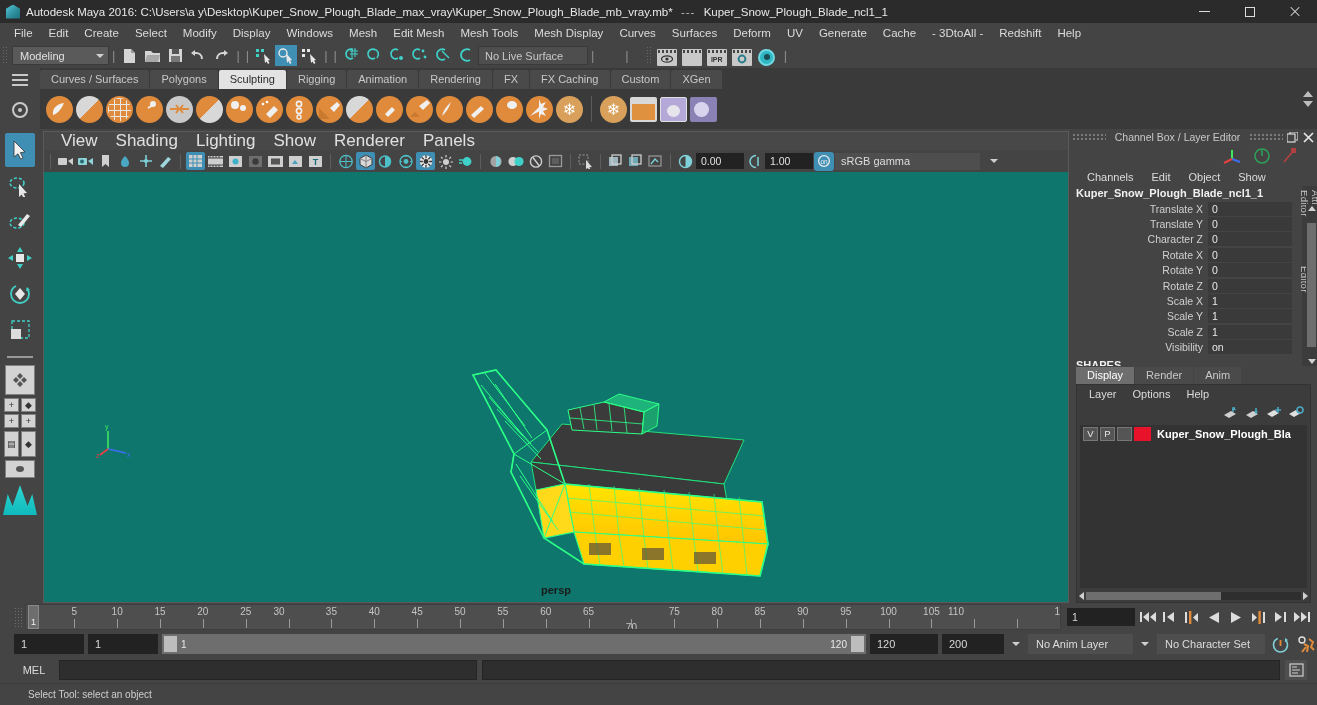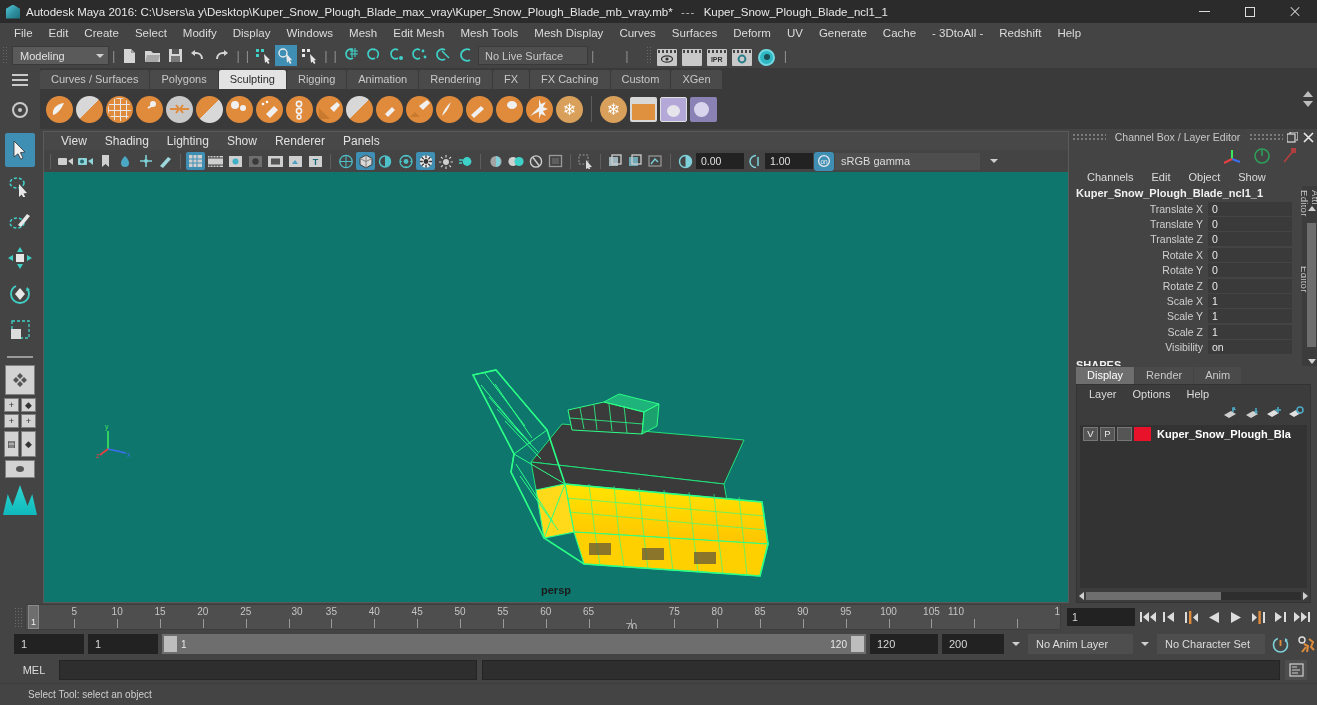--- a/index.html
+++ b/index.html
@@ -115,21 +115,21 @@
   .qcell { height:14px; background:#d3d3d3; border:1px solid #808080; display:flex; align-items:center; justify-content:center; font-size:9px; color:#333;}
   .maya-logo { width:34px;height:30px; margin-top:4px;
      background: linear-gradient(180deg,#2fd6d0,#0fb9bc);
      clip-path: polygon(0% 100%, 14% 30%, 28% 70%, 50% 0%, 72% 70%, 86% 30%, 100% 100%);
   }
 
   
   .vp-col { flex:1; display:flex; flex-direction:column; min-width:0; background:#444; }
   .vp-panel { margin:2px 1px 0 3px; flex:1; display:flex; flex-direction:column; border:1px solid #5a5a5a; min-height:0;}
   .vp-menubar { height:18px; background:#484848; display:flex; align-items:center; padding-left:8px; flex:none;}
-  .vp-menu { padding:0 9px; font-size:12px; color:#e0e0e0; line-height:18px;}
+  .vp-menu { padding:0 9px; font-size:17px; color:#e0e0e0; line-height:18px;}
   .vp-toolbar { height:22px; background:#444; display:flex; align-items:center; padding-left:2px; flex:none; gap:1px;}
   .vtb { width:19px;height:18px;display:flex;align-items:center;justify-content:center;flex:none;border-radius:2px;}
   .vtb.on { background:#3f8fb5; }
   .vsep { width:1px;height:15px;background:#5e5e5e;margin:0 4px;flex:none;}
   .vnum { width:48px;height:16px;background:#222;color:#e0e0e0;font-size:10.5px;display:flex;align-items:center;padding-left:5px;flex:none;}
   .gamma-sel { width:145px;height:17px;background:#4e4e4e;display:flex;align-items:center;padding-left:6px;font-size:11px;color:#dcdcdc;flex:none;}
   .gamma-caret { width:26px;height:17px;display:flex;align-items:center;justify-content:center;flex:none;}
   .vp-canvas { flex:1; background:#0f766e; position:relative; overflow:hidden; }
   .vp-label { position:absolute; left:0; right:0; bottom:6px; text-align:center; font-size:11px; font-weight:bold; color:#1a1a1a;}
   .axis-gizmo { position:absolute; left:52px; bottom:143px; width:40px; height:40px;}
@@ -879,21 +879,21 @@
           <div id="cbattrs">
               <div class="cb-row">
                 <div class="cb-lbl">Translate X</div>
                 <div class="cb-val">0</div>
               </div>
               <div class="cb-row">
                 <div class="cb-lbl">Translate Y</div>
                 <div class="cb-val">0</div>
               </div>
               <div class="cb-row">
-                <div class="cb-lbl">Translate Z</div>
+                <div class="cb-lbl">Character Z</div>
                 <div class="cb-val">0</div>
               </div>
               <div class="cb-row">
                 <div class="cb-lbl">Rotate X</div>
                 <div class="cb-val">0</div>
               </div>
               <div class="cb-row">
                 <div class="cb-lbl">Rotate Y</div>
                 <div class="cb-val">0</div>
               </div>
@@ -992,21 +992,21 @@
     <div class="tick-lbl" style="left: 48.2857px;">5</div>
         <div class="tick-mark" style="left: 48.2857px;"></div>
         <div class="tick-lbl" style="left: 91.1429px;">10</div>
         <div class="tick-mark" style="left: 91.1429px;"></div>
         <div class="tick-lbl" style="left: 134px;">15</div>
         <div class="tick-mark" style="left: 134px;"></div>
         <div class="tick-lbl" style="left: 176.857px;">20</div>
         <div class="tick-mark" style="left: 176.857px;"></div>
         <div class="tick-lbl" style="left: 219.714px;">25</div>
         <div class="tick-mark" style="left: 219.714px;"></div>
-        <div class="tick-lbl" style="left: 271px;">30</div>
+        <div class="tick-lbl" style="left: 253px;">30</div>
         <div class="tick-mark" style="left: 262.571px;"></div>
         <div class="tick-lbl" style="left: 305.429px;">35</div>
         <div class="tick-mark" style="left: 305.429px;"></div>
         <div class="tick-lbl" style="left: 348.286px;">40</div>
         <div class="tick-mark" style="left: 348.286px;"></div>
         <div class="tick-lbl" style="left: 391.143px;">45</div>
         <div class="tick-mark" style="left: 391.143px;"></div>
         <div class="tick-lbl" style="left: 434px;">50</div>
         <div class="tick-mark" style="left: 434px;"></div>
         <div class="tick-lbl" style="left: 476.857px;">55</div>

